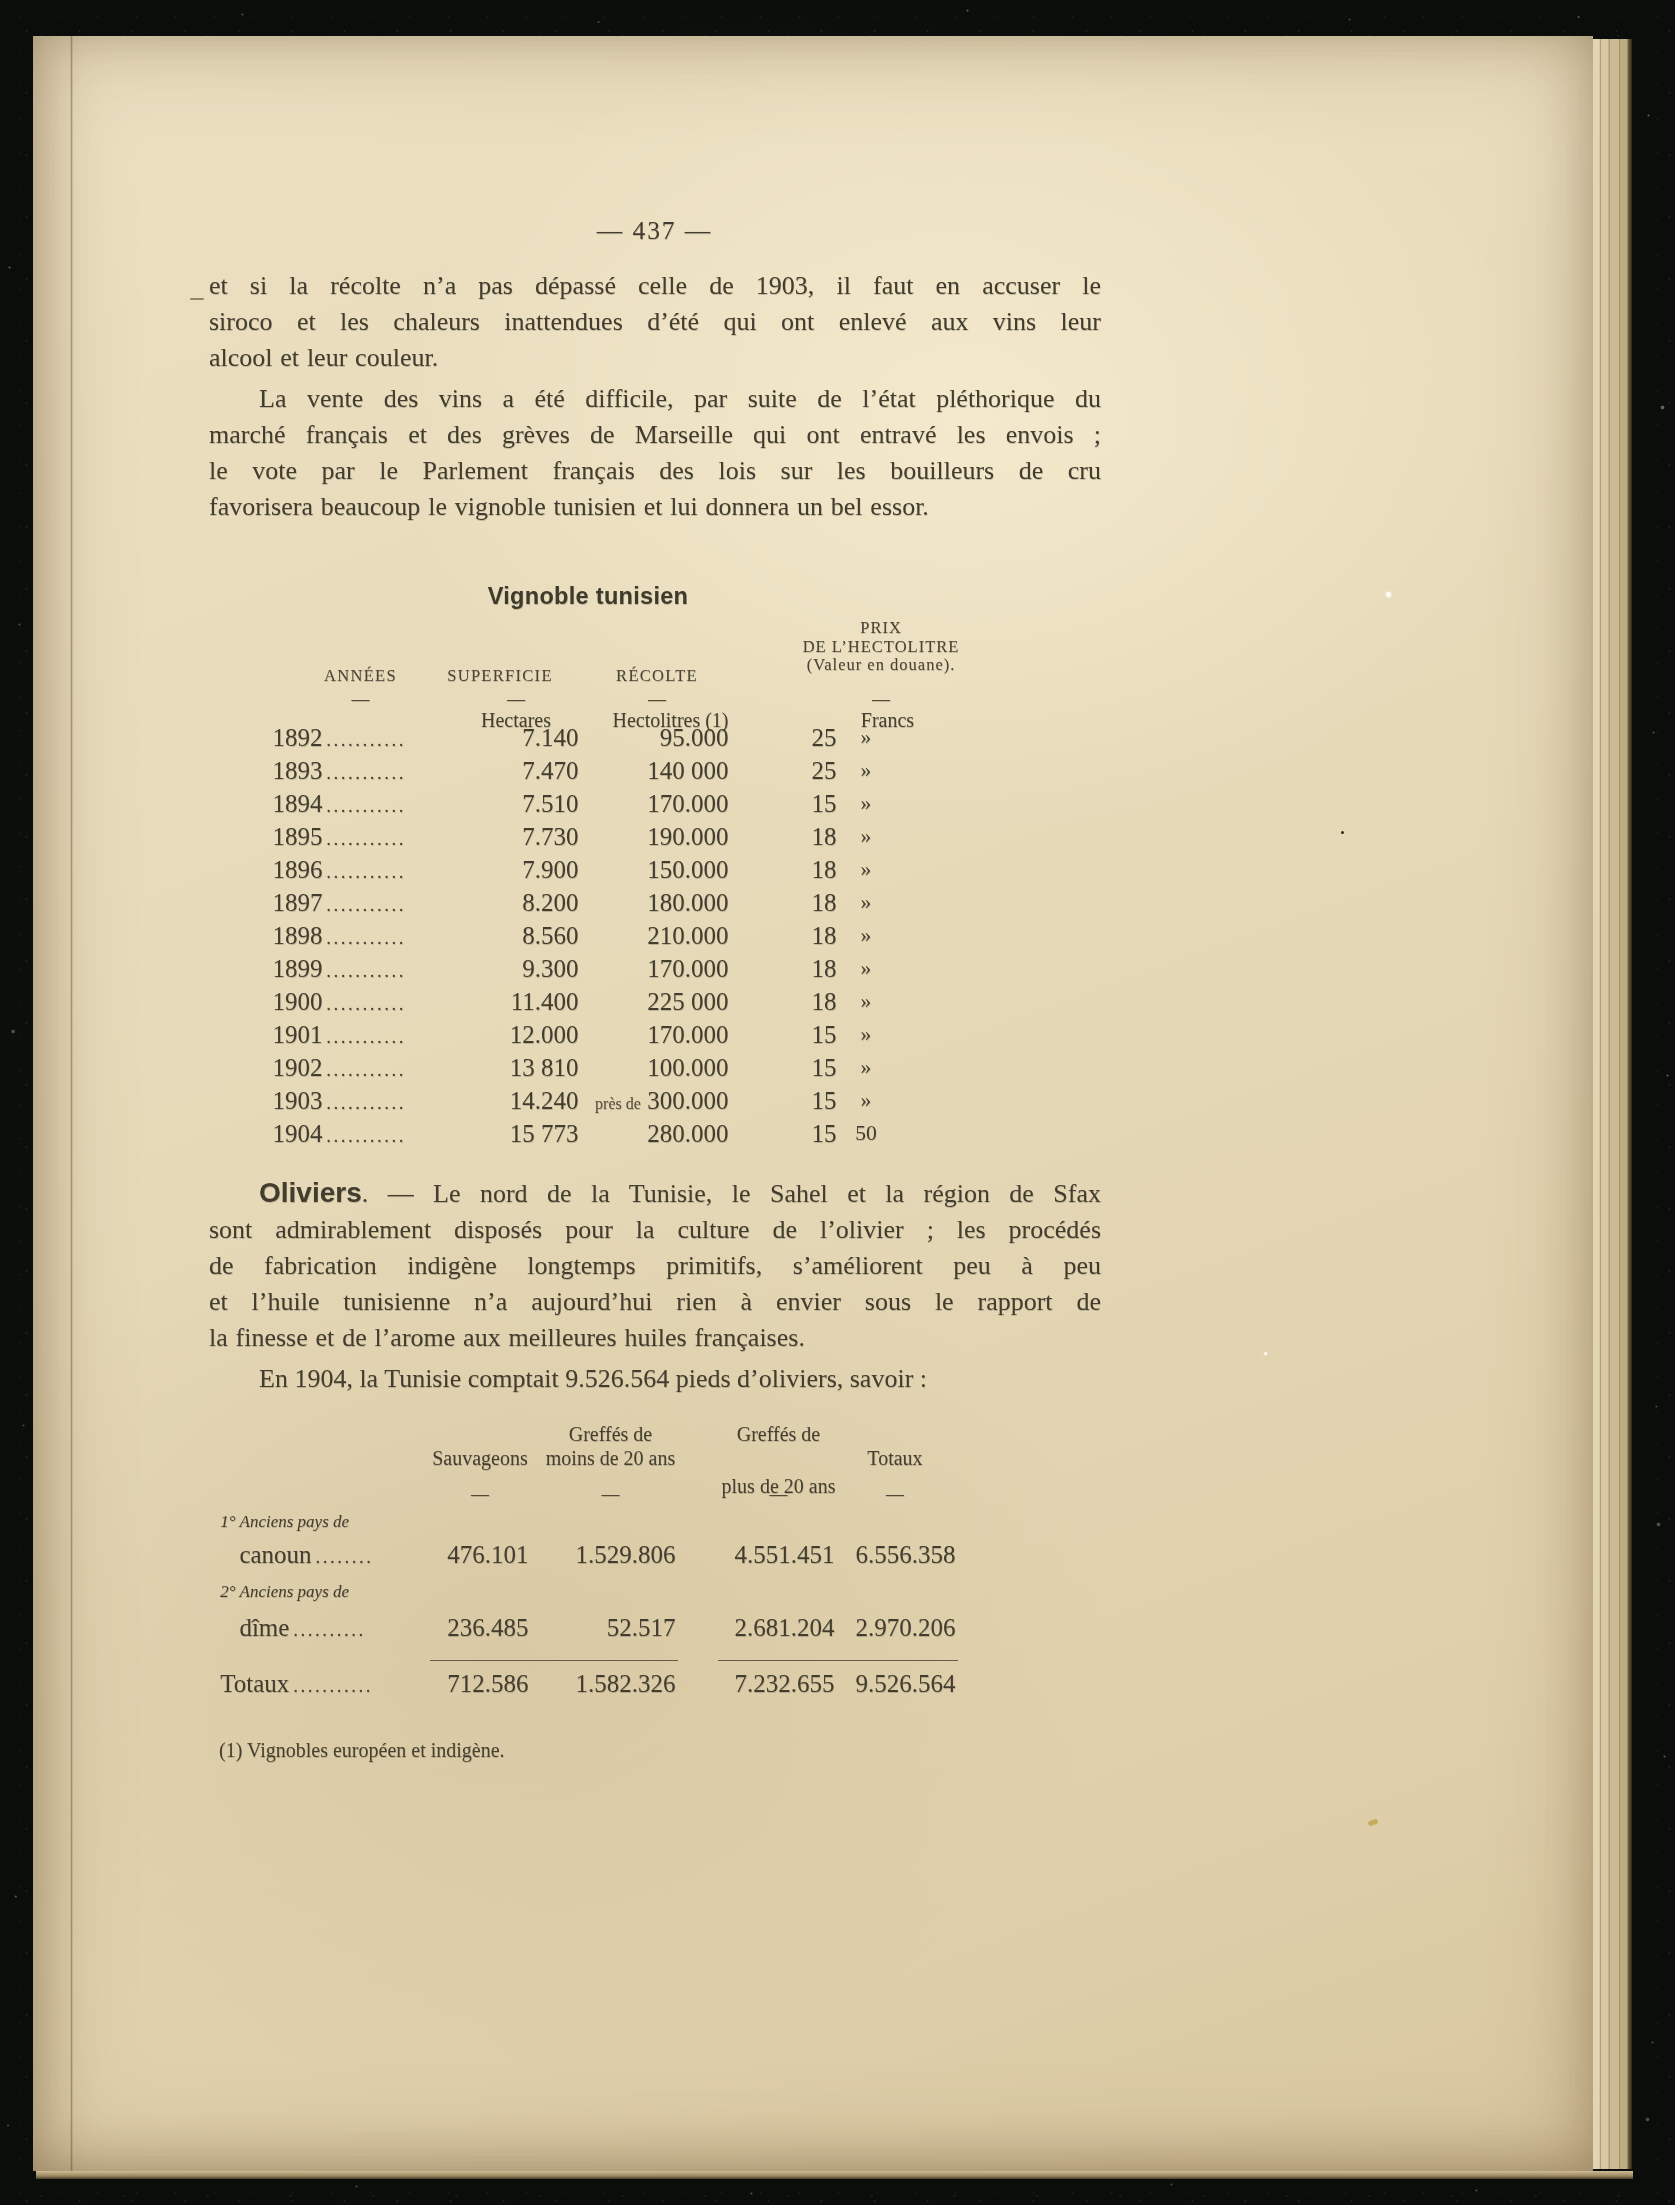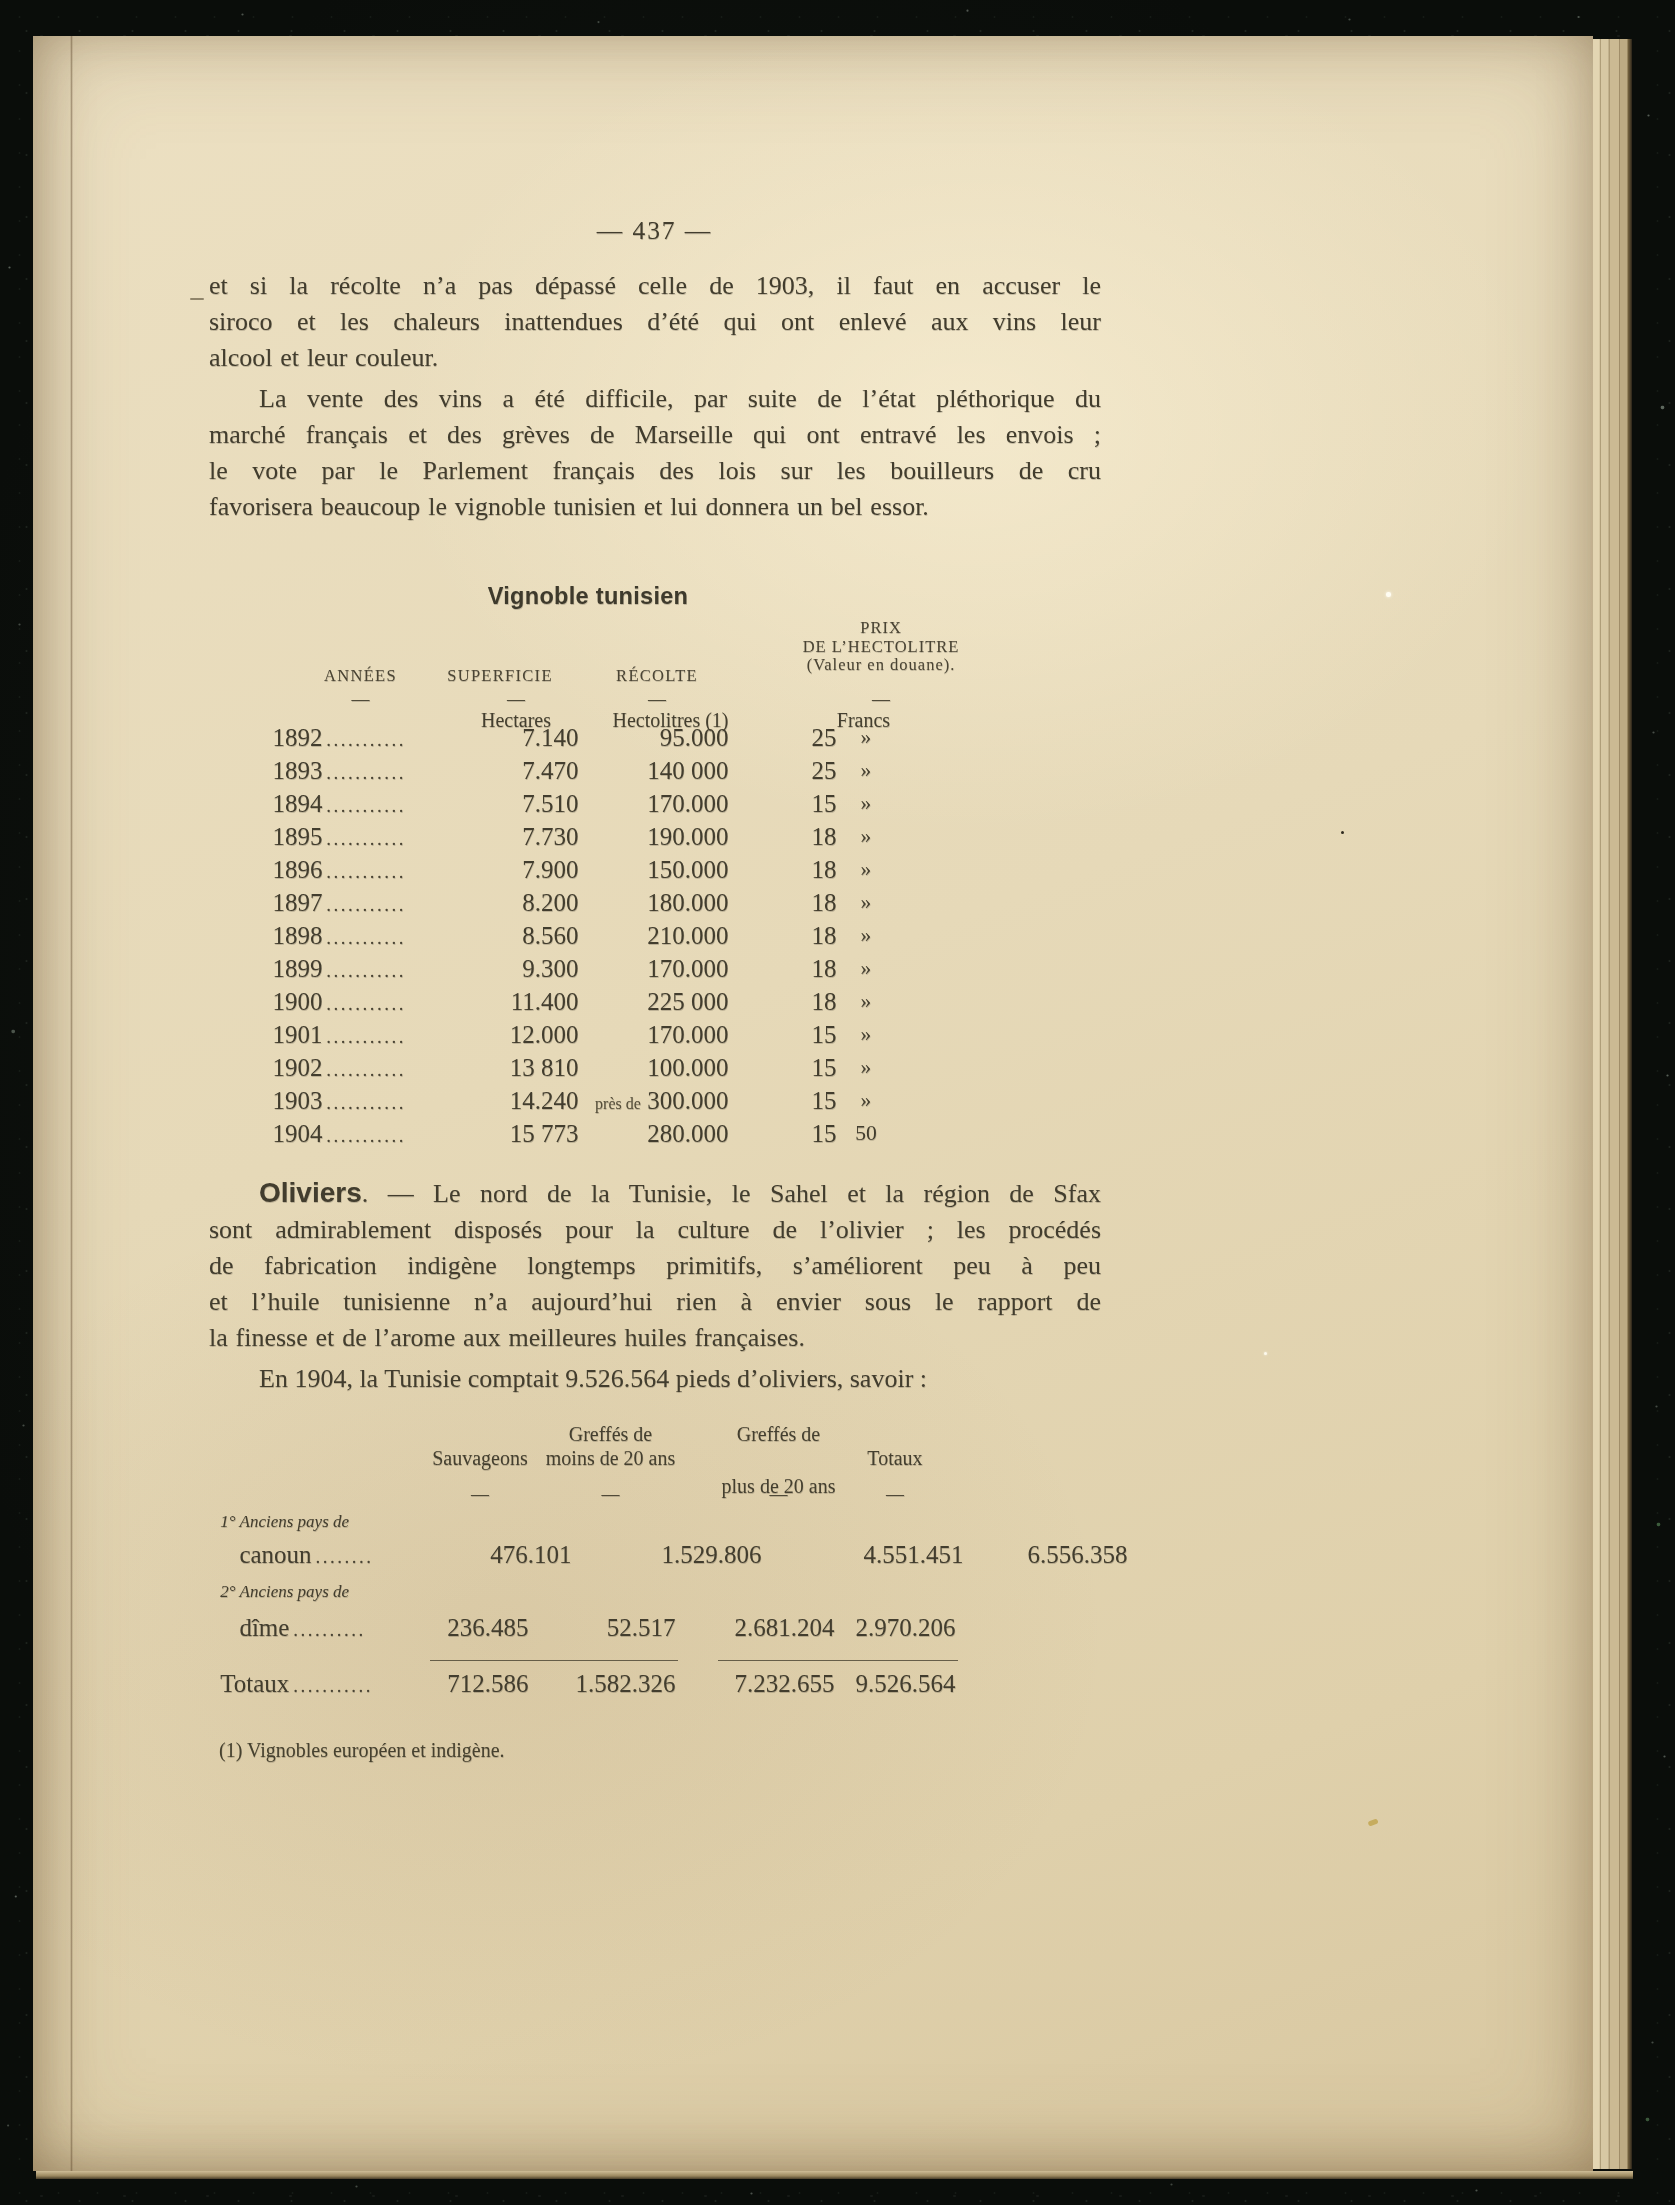--- a/index.html
+++ b/index.html
@@ -89,21 +89,21 @@
   
   .vtable{position:absolute;left:237px;top:574px;width:732px;}
   .vh{position:absolute;font-size:16.5px;letter-spacing:1.3px;color:#4a4434;text-align:center;}
   .vh.annees{left:0;width:181px;top:48px;}
   .vh.superficie{left:165px;width:130px;top:48px;}
   .vh.recolte{left:312px;width:150px;top:48px;}
   .vh.prix{left:490px;width:242px;top:9px;line-height:18.5px;letter-spacing:1px;}
   .vdash{position:absolute;top:71px;text-align:center;font-size:18px;color:#4a4434;}
   .vd1{left:0;width:181px;}.vd2{left:181px;width:130px;}.vd3{left:312px;width:150px;}.vd4{left:490px;width:242px;}
   .vunit{position:absolute;top:92px;font-size:20px;text-align:center;color:#443f2f;}
-  .vu1{left:181px;width:130px;}.vu2{left:318px;width:165px;}.vu3{left:522px;width:143px;}
+  .vu1{left:181px;width:130px;}.vu2{left:318px;width:165px;}.vu3{left:546px;width:143px;}
   .vrows{position:absolute;top:111px;left:0;width:732px;}
   .vrow{display:grid;grid-template-columns:181px 130px 150px 108px 54px;height:33px;line-height:33px;font-size:25px;}
   .c-an{padding-left:2.5px;white-space:nowrap;}
   .ld{font-size:19px;letter-spacing:2.5px;margin-left:3.8px;color:#4a4434;}
   .num{text-align:right;padding-right:2.5px;white-space:nowrap;}
   .c-ct{text-align:center;font-size:21.6px;}
   .pfx{font-size:16px;margin-right:6.4px;color:#554e3a;}
 
   
   .otable{position:absolute;left:186px;top:1378px;width:739px;}
@@ -113,21 +113,21 @@
   .oh-g1a{left:299px;width:185px;top:7.6px;}
   .oh-g1b{left:299px;width:185px;top:32px;}
   .oh-g2a{left:461px;width:197px;top:7.6px;}
   .oh-g2b{left:461px;width:197px;top:32px;margin-top:28px;}
   .oh-tot{left:611px;width:130px;top:32px;}
   .odash{position:absolute;top:62px;text-align:center;font-size:18px;color:#4a4434;}
   .od1{left:191px;width:140px;}.od2{left:299px;width:185px;}.od3{left:461px;width:197px;}.od4{left:611px;width:130px;}
   .orlab{position:absolute;left:1.3px;font-size:17px;white-space:nowrap;font-style:italic;}
   .or1a{top:90px;}.or2a{top:160px;}
   .ogrid{position:absolute;left:0;display:grid;grid-template-columns:210px 102px 147px 159px 121px;width:739px;font-size:25px;line-height:29px;}
-  .og1{top:126px;gap:43px;}.og2{top:199px;}.ogt{top:255px;}
+  .og1{top:126px;}.og2{top:199px;}.ogt{top:255px;}
   .ol2{padding-left:20.4px;white-space:nowrap;}
   .ogt .ol2{padding-left:1.3px;}
   .orule{position:absolute;top:246px;height:0;border-top:1.9px solid rgba(62,56,40,0.75);}
   .orule1{left:211px;width:248px;}
   .orule2{left:499px;width:240px;}
 
   .footnote{position:absolute;left:186px;top:1696px;font-size:20px;color:#46412f;}
 </style>
 </head>
 <body>

